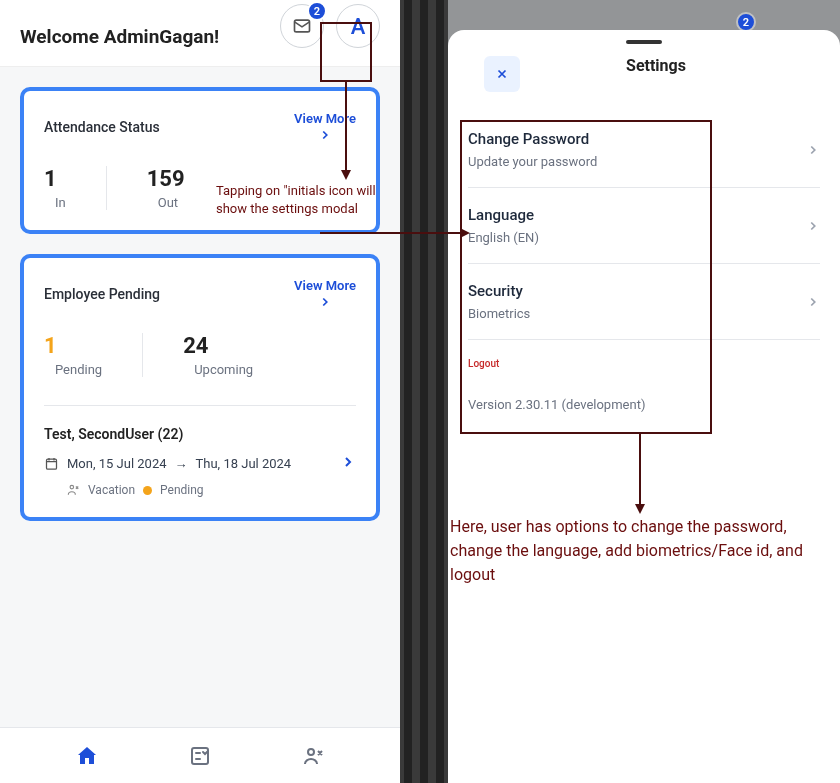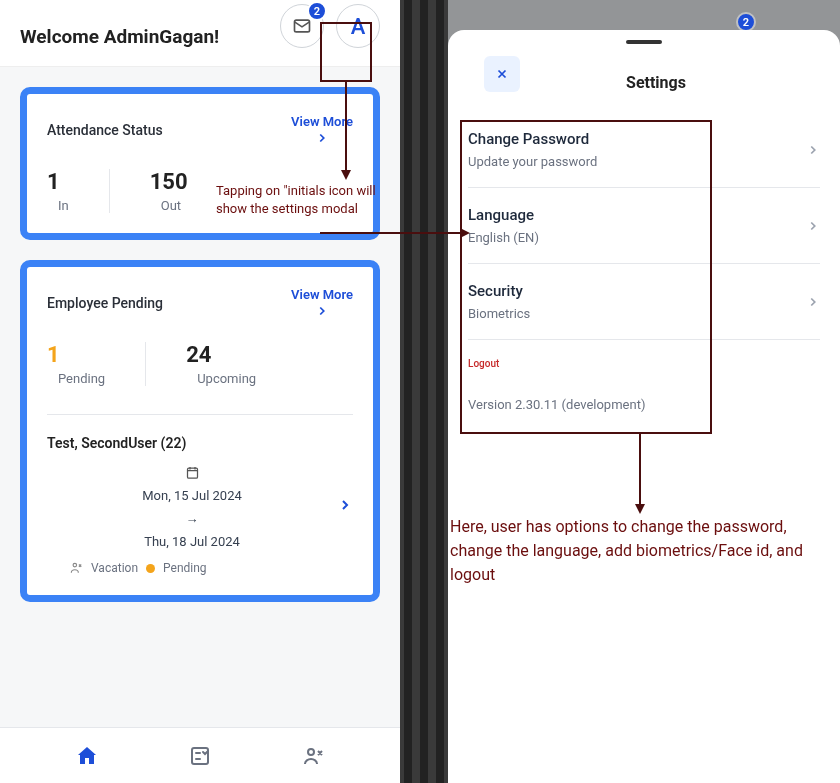--- a/index.html
+++ b/index.html
@@ -12,49 +12,49 @@
     
     .header { padding: 4px 20px 18px 20px; display: flex; justify-content: space-between; align-items: flex-end; border-bottom: 1px solid #eee; }
     .welcome { font-size: 19px; font-weight: 700; color: #222; }
     .header-right { display: flex; gap: 12px; align-items: center; }
     .mail-btn { width: 44px; height: 44px; border-radius: 50%; border: 1px solid #d0d4d9; display: flex; align-items: center; justify-content: center; position: relative; background: #fff; }
     .badge { position: absolute; top: -4px; right: -4px; background: #1d4ed8; color: #fff; font-size: 11px; font-weight: 600; width: 20px; height: 20px; border-radius: 50%; display: flex; align-items: center; justify-content: center; border: 2px solid #fff; }
     .avatar-btn { width: 44px; height: 44px; border-radius: 50%; border: 1px solid #d0d4d9; display: flex; align-items: center; justify-content: center; color: #1d4ed8; font-size: 22px; font-weight: 500; background: #fff; }
     .avatar-highlight { position: absolute; border: 2px solid #4a0e0e; width: 52px; height: 60px; top: 22px; left: 320px; }
     
     .content-area { flex: 1; background: #f6f7f8; padding: 20px; overflow-y: auto; }
-    .card { background: #fff; border: 7px solid #3b82f6; border-radius: 10px; padding: 20px; margin-bottom: 20px; }
+    .card { background: #fff; border: 4px solid #3b82f6; border-radius: 10px; padding: 20px; margin-bottom: 20px; }
     .card-header { display: flex; justify-content: space-between; align-items: center; margin-bottom: 24px; }
     .card-title { font-size: 14px; color: #2a2f38; font-weight: 500; }
     .view-more { color: #1d4ed8; font-size: 13px; font-weight: 600; display: flex; align-items: center; gap: 2px; flex-direction: column; }
     .stats-row { display: flex; }
     .stat { padding-right: 40px; border-right: 1px solid #e5e7eb; margin-right: 40px; }
     .stat:last-child { border-right: none; margin-right: 0; }
     .stat-value { font-size: 22px; font-weight: 700; color: #222; margin-bottom: 4px; }
     .stat-value.pending { color: #f4a41b; }
     .stat-label { font-size: 13px; color: #6b7280; margin-left: 11px; }
     .annotation-1 { position: absolute; color: #6b0e0e; font-size: 13px; top: 182px; left: 216px; width: 160px; line-height: 1.4; }
     
     .absence-divider-line { border-top: 1px solid #e5e7eb; margin: 28px 0 20px 0; }
     .absence-item { display: flex; justify-content: space-between; align-items: center; }
     .absence-left { flex: 1; }
     .absence-name { font-size: 14px; font-weight: 600; color: #222; margin-bottom: 14px; }
-    .absence-dates { display: flex; align-items: center; gap: 8px; font-size: 13px; color: #374151; margin-bottom: 12px; flex-direction: column; }
+    .absence-dates { display: flex; align-items: center; gap: 8px; font-size: 13px; color: #374151; margin-bottom: 12px; }
     .absence-meta { display: flex; align-items: center; gap: 8px; font-size: 12px; color: #6b7280; padding-left: 22px; }
     .dot { width: 9px; height: 9px; border-radius: 50%; background: #f4a41b; display: inline-block; }
     
     .bottom-nav { height: 56px; background: #fff; border-top: 1px solid #e5e7eb; display: flex; align-items: center; justify-content: space-around; padding: 0 30px 0 30px;}
     .nav-icon { color: #6b7280; }
     .nav-icon.active { color: #1d4ed8; }
     
     
     .modal-bg-badge { position: absolute; top: 12px; right: 84px; background: #1d4ed8; color: #fff; font-size: 11px; font-weight: 600; width: 20px; height: 20px; border-radius: 50%; display: flex; align-items: center; justify-content: center; border: 2px solid #bfc1c4; z-index: 1;}
     .modal { position: absolute; top: 30px; left: 0; right: 0; bottom: 0; background: #fff; border-radius: 16px 16px 0 0; z-index: 2; }
     .modal-handle { width: 36px; height: 4px; background: #333; border-radius: 2px; margin: 10px auto 0 auto; }
-    .modal-header { display: flex; align-items: flex-end; padding: 12px 18px 20px 36px; }
+    .modal-header { display: flex; align-items: flex-start; padding: 12px 18px 20px 36px; }
     .close-btn { width: 36px; height: 36px; background: #eaf2ff; border-radius: 6px; display: flex; align-items: center; justify-content: center; color: #1d4ed8; }
     .modal-title { flex: 1; text-align: center; font-size: 16px; font-weight: 700; color: #222; margin-left: -30px; }
     .settings-list { padding: 0 20px; }
     .setting-item { padding: 18px 0; border-bottom: 1px solid #e5e7eb; display: flex; justify-content: space-between; align-items: center; }
     .setting-item:last-of-type { border-bottom: none; }
     .setting-text { flex: 1; }
     .setting-label { font-size: 15px; color: #1e293b; margin-bottom: 6px; font-weight: 500;}
     .setting-sub { font-size: 13px; color: #6b7280; }
     .logout { color: #c62828; font-size: 10px; font-weight: 500; padding: 18px 0; }
     .version { font-size: 13px; color: #6b7280; padding: 10px 0; }
@@ -97,21 +97,21 @@
               <path d="M9 6l6 6-6 6"></path>
             </svg>
         </div>
       </div>
       <div class="stats-row">
         <div class="stat">
           <div class="stat-value">1</div>
           <div class="stat-label">In</div>
         </div>
         <div class="stat">
-          <div class="stat-value">150</div>
+          <div class="stat-value">159</div>
           <div class="stat-label">Out</div>
         </div>
       </div>
     </div>
 
     <div class="card">
       <div class="card-header">
         <div class="card-title">Employee Pending</div>
         <div class="view-more">
           <span>View More</span>

